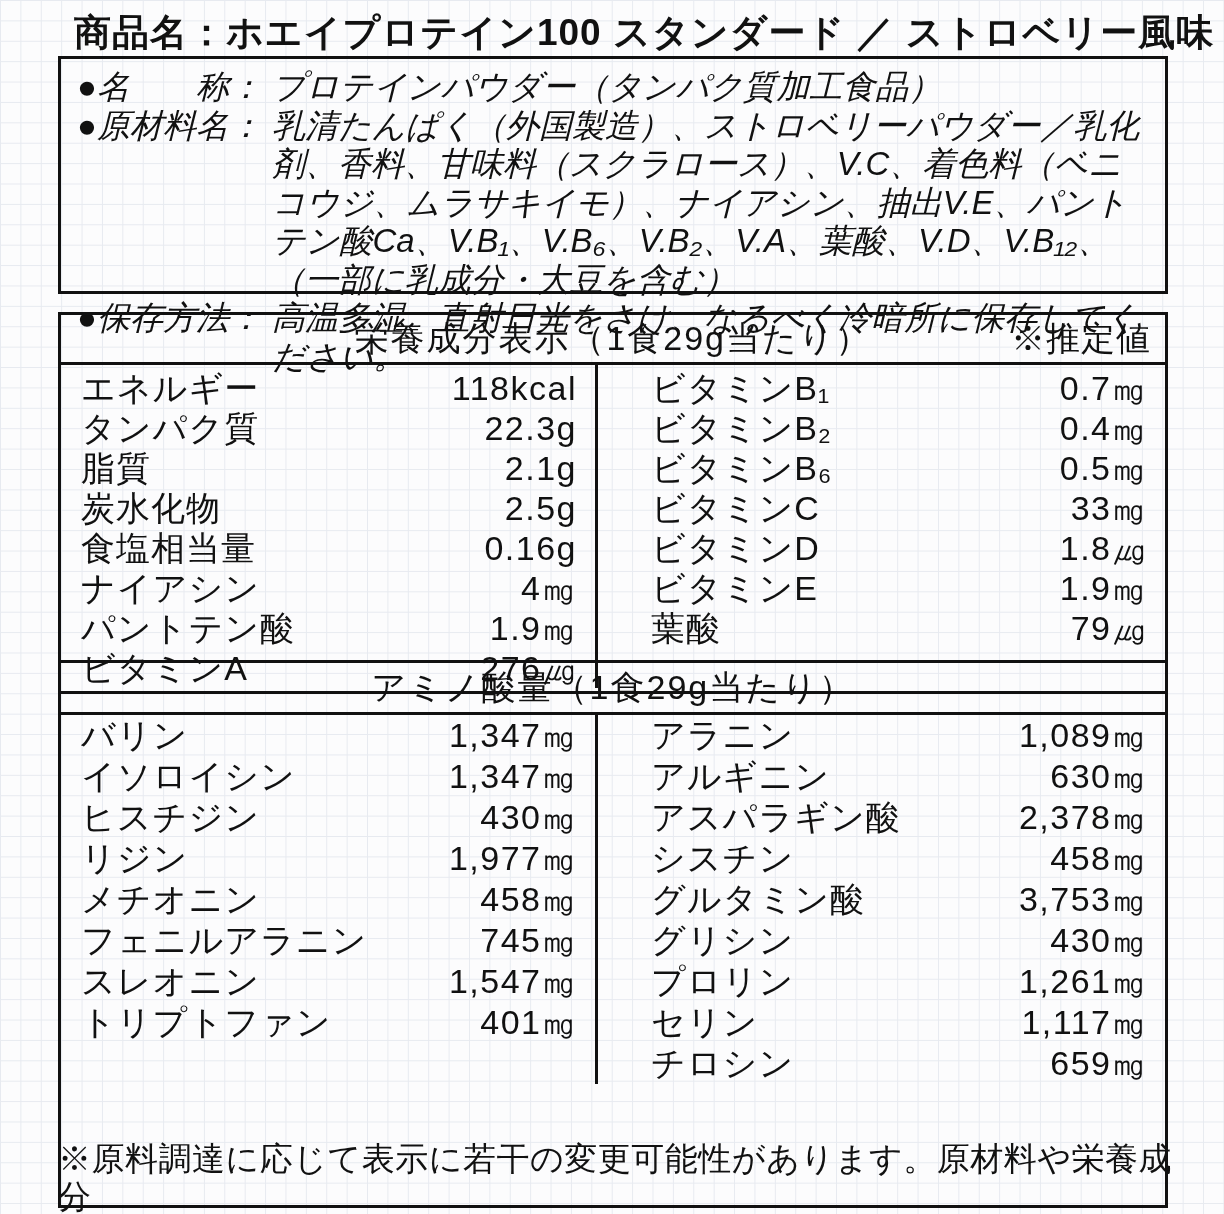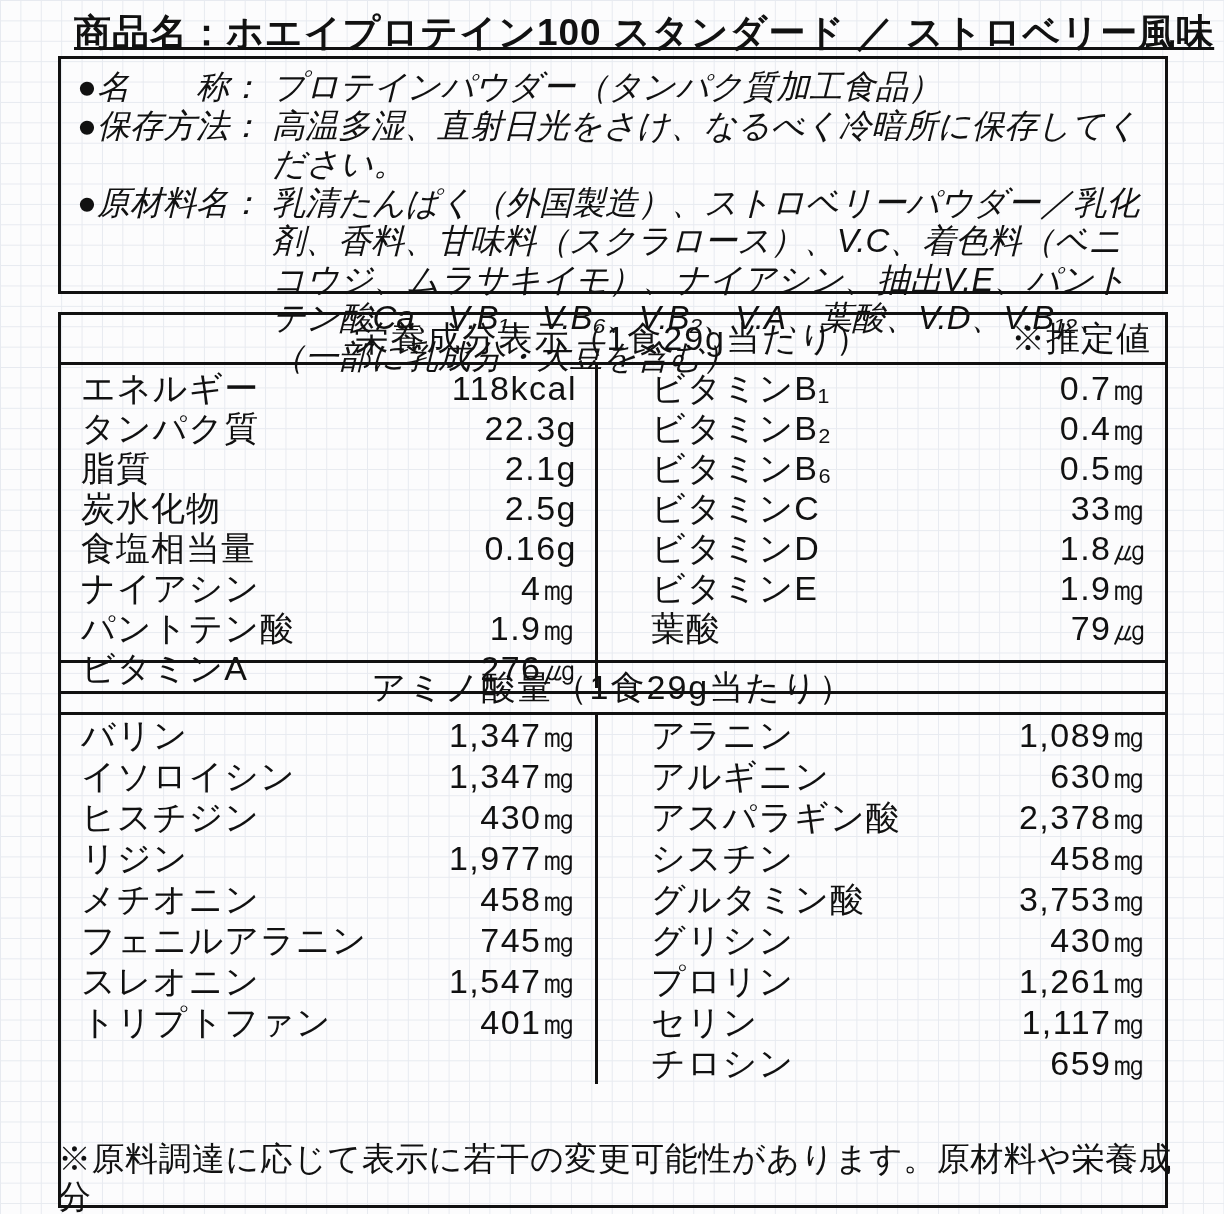--- a/index.html
+++ b/index.html
@@ -14,21 +14,20 @@
       linear-gradient(to right, #e7eaf0 1px, transparent 1px),
       linear-gradient(to bottom, #e7eaf0 1px, transparent 1px);
     background-size: 20.4px 20.4px;
     font-family: "Liberation Sans", sans-serif;
   }
 
   .title {
     position: absolute; left: 74px; top: 8px;
     font-size: 37px; font-weight: 800; letter-spacing: 1px;
     white-space: nowrap;
-    text-decoration: underline;
   }
 
   .box {
     position: absolute; left: 58px; width: 1110px;
     border: 3px solid #111;
   }
 
   
   .info-box {
     top: 56px; height: 238px;
@@ -80,26 +79,26 @@
 <div>
 
   <div class="title">商品名：ホエイプロテイン100 スタンダード ／ ストロベリー風味</div>
 
   <div class="box info-box">
     <div class="info-row">
       <span class="info-label">●名　　称：</span>
       <span class="info-text">プロテインパウダー（タンパク質加工食品）</span>
     </div>
     <div class="info-row">
+      <span class="info-label">●原材料名：</span>
+      <span class="info-text">乳清たんぱく（外国製造）、ストロベリーパウダー／乳化剤、香料、甘味料（スクラロース）、V.C、着色料（ベニコウジ、ムラサキイモ）、ナイアシン、抽出V.E、パントテン酸Ca、V.B₁、V.B₆、V.B₂、V.A、葉酸、V.D、V.B₁₂、（一部に乳成分・大豆を含む）</span>
+    </div>
+    <div class="info-row">
       <span class="info-label">●保存方法：</span>
       <span class="info-text">高温多湿、直射日光をさけ、なるべく冷暗所に保存してください。</span>
-    </div>
-    <div class="info-row">
-      <span class="info-label">●原材料名：</span>
-      <span class="info-text">乳清たんぱく（外国製造）、ストロベリーパウダー／乳化剤、香料、甘味料（スクラロース）、V.C、着色料（ベニコウジ、ムラサキイモ）、ナイアシン、抽出V.E、パントテン酸Ca、V.B₁、V.B₆、V.B₂、V.A、葉酸、V.D、V.B₁₂、（一部に乳成分・大豆を含む）</span>
     </div>
   </div>
 
   <div class="box nutrition-box">
     <div class="section-header">
       <span class="header-title">栄養成分表示（1食29g当たり）</span>
       <span class="header-note">※推定値</span>
     </div>
     <div class="section-body">
       <div class="col col-left">

